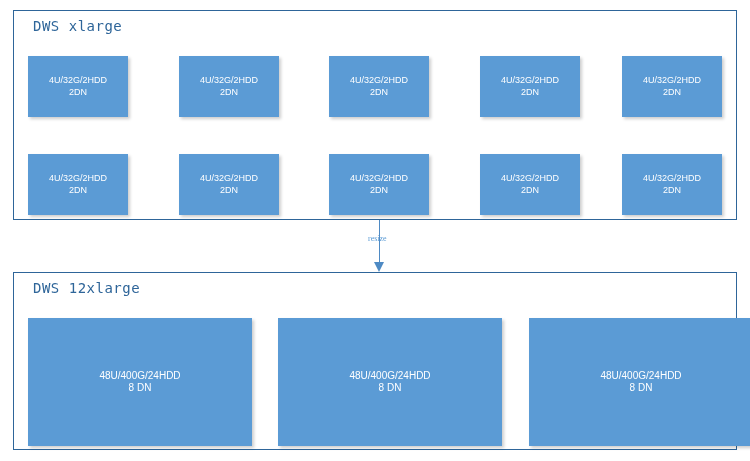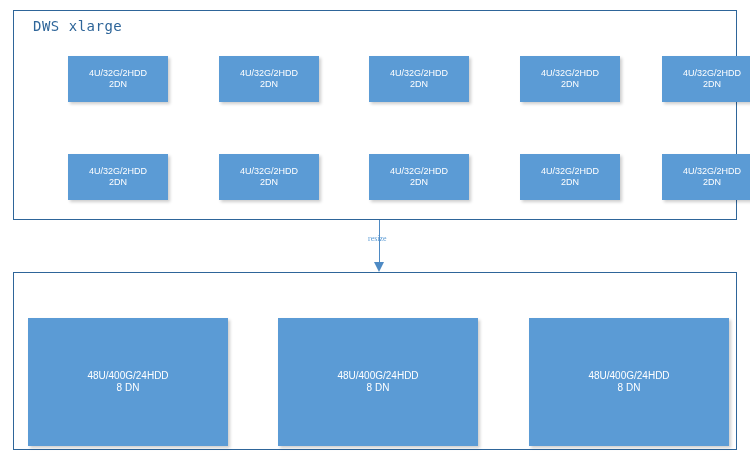--- a/index.html
+++ b/index.html
@@ -59,26 +59,25 @@
     flex-direction: column;
     align-items: center;
     justify-content: center;
     color: #ffffff;
     text-align: center;
     line-height: 1.25;
     font-family: "Liberation Sans", sans-serif;
   }
   .node-small {
     width: 100px;
-    height: 46px;
+    height: 61px;
     font-size: 9px;
-    margin-left: 40px;
   }
   .node-large {
-    width: 200px;
+    width: 224px;
     height: 128px;
     font-size: 10px;
   }
   .node-line {
     display: block;
     white-space: pre;
   }
 
   
   #resize-connector {
@@ -167,20 +166,21 @@
     </div>
   </div>
 
   <div id="resize-connector">
     <div id="resize-line"></div>
     <div id="resize-arrowhead"></div>
     <div id="resize-label">resize</div>
   </div>
 
   <div class="cluster-box" id="cluster-12xlarge">
+    <div class="cluster-title">DWS 12xlarge</div>
 
     <div class="node node-large" style="left:14px;  top:45px;">
       <span class="node-line">48U/400G/24HDD</span>
       <span class="node-line">8 DN</span>
     </div>
     <div class="node node-large" style="left:264px; top:45px;">
       <span class="node-line">48U/400G/24HDD</span>
       <span class="node-line">8 DN</span>
     </div>
     <div class="node node-large" style="left:515px; top:45px;">

